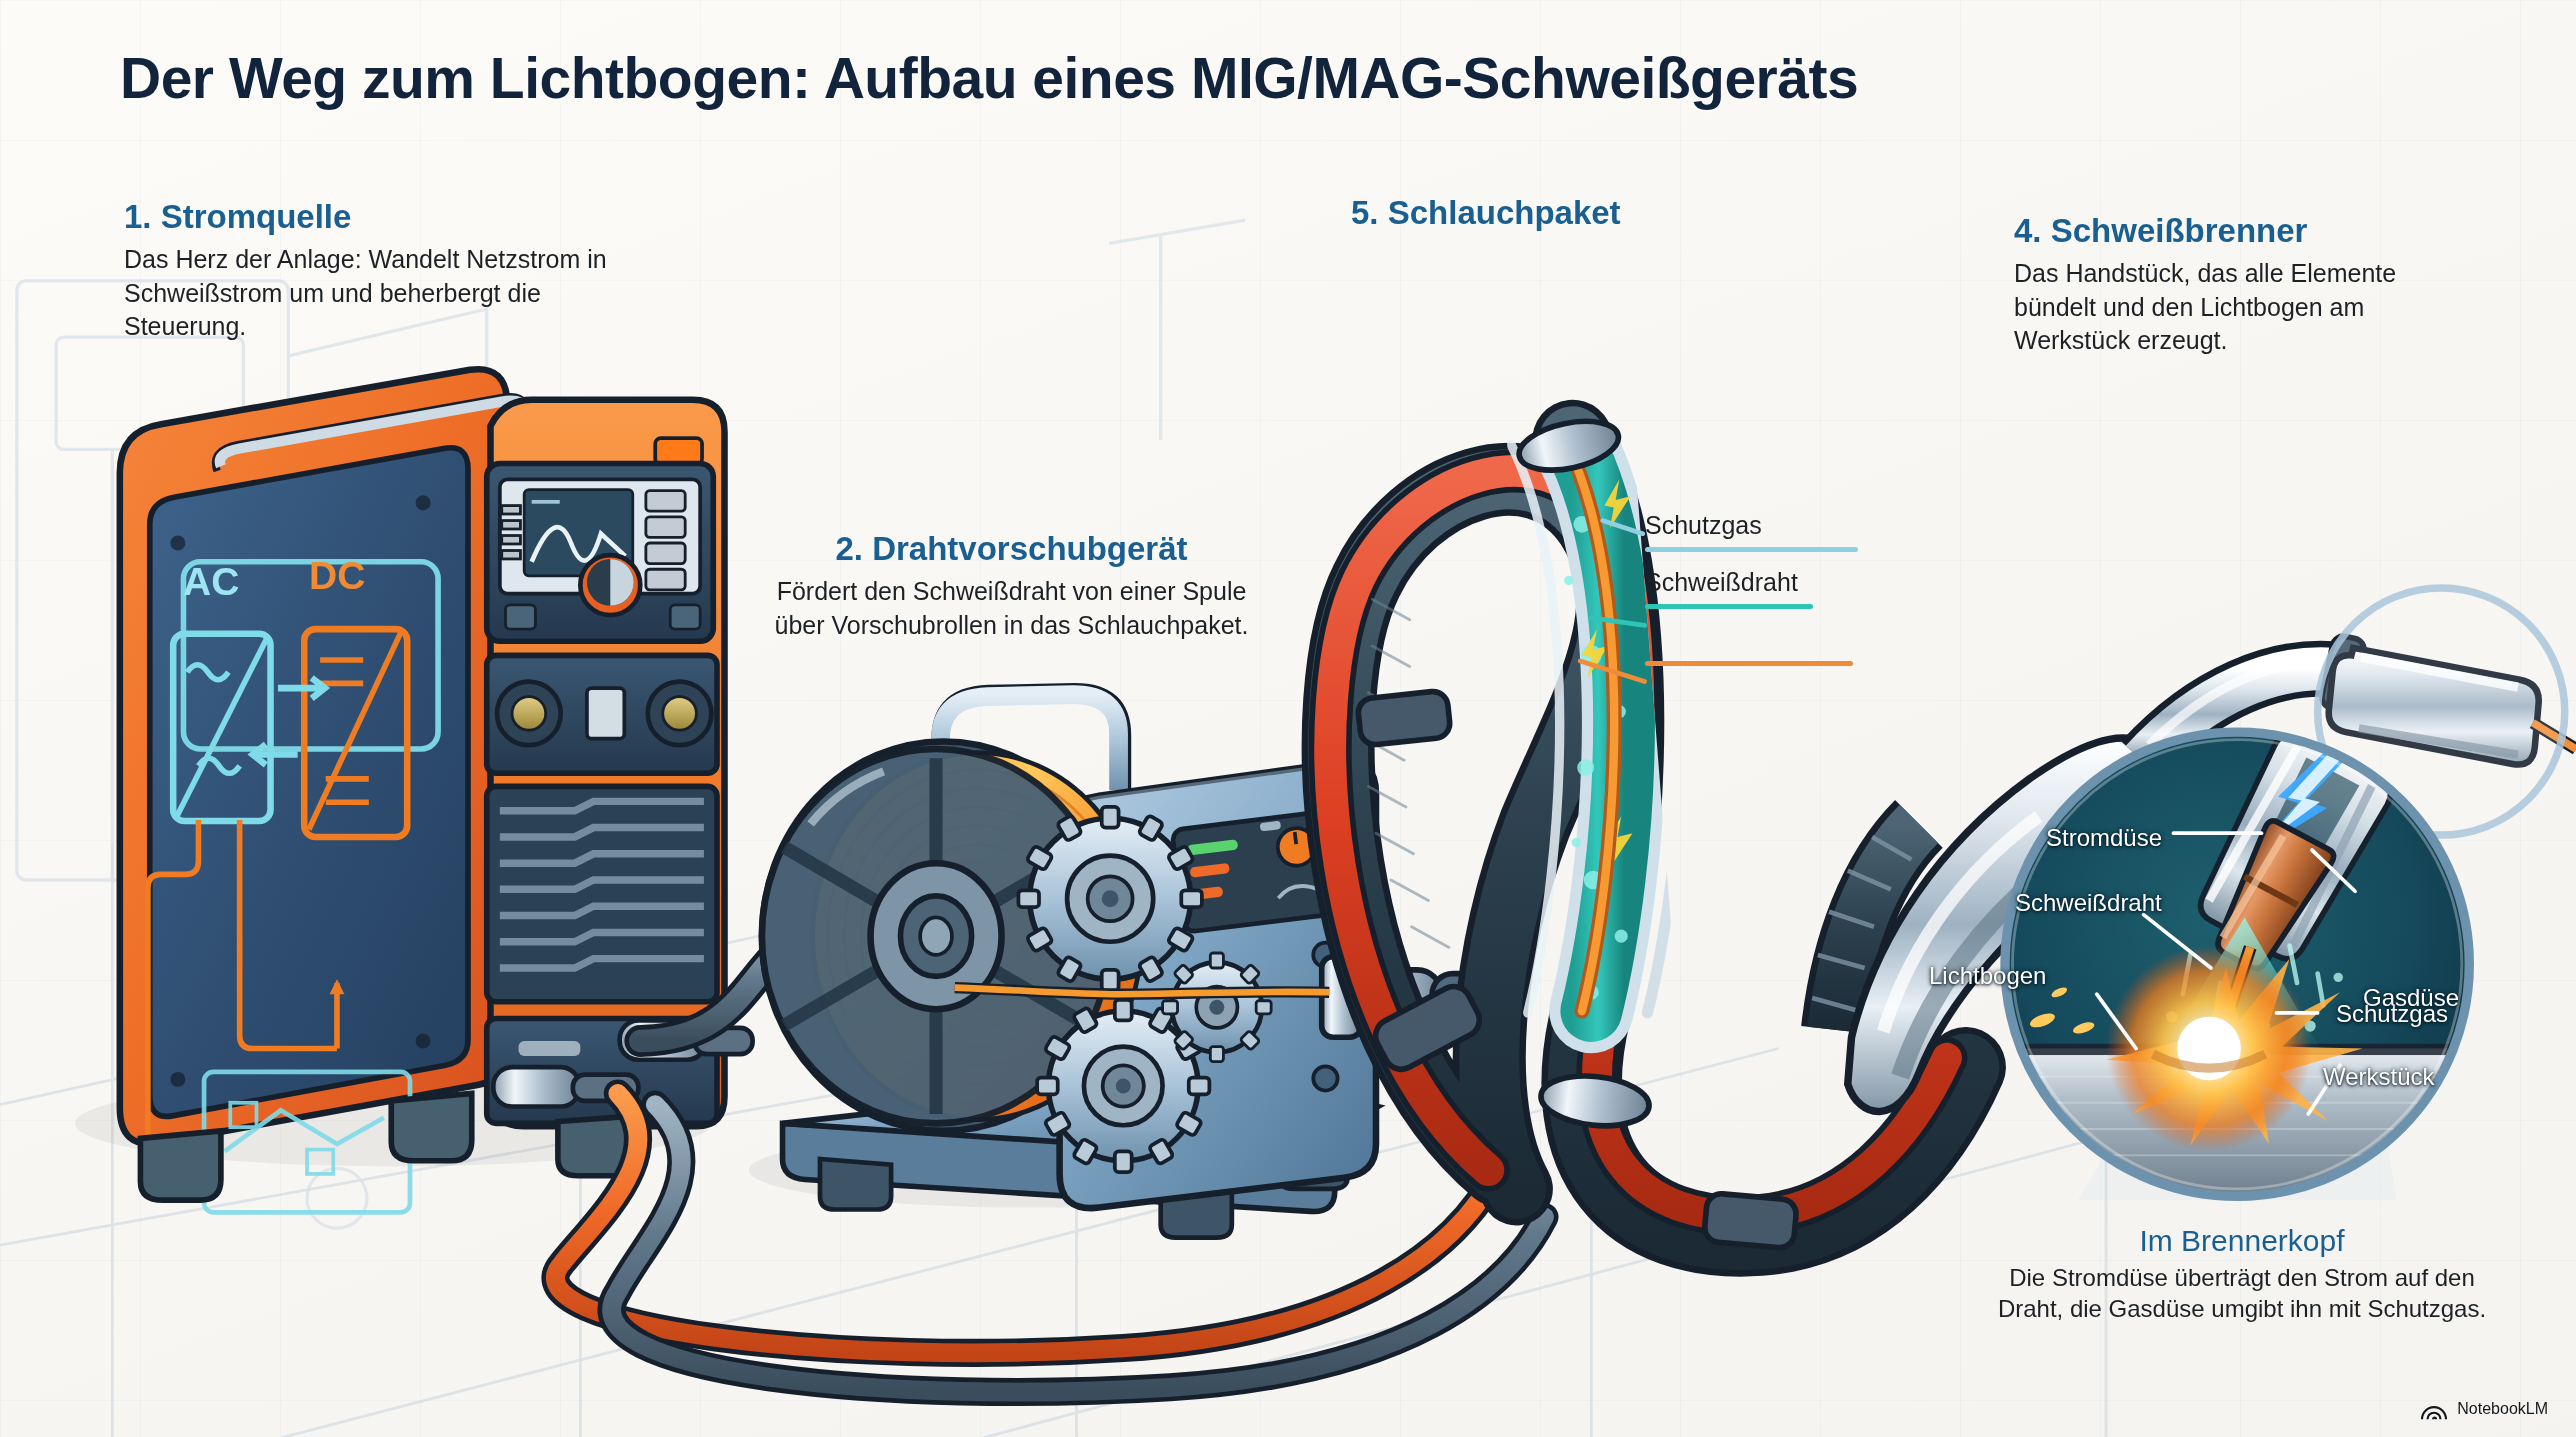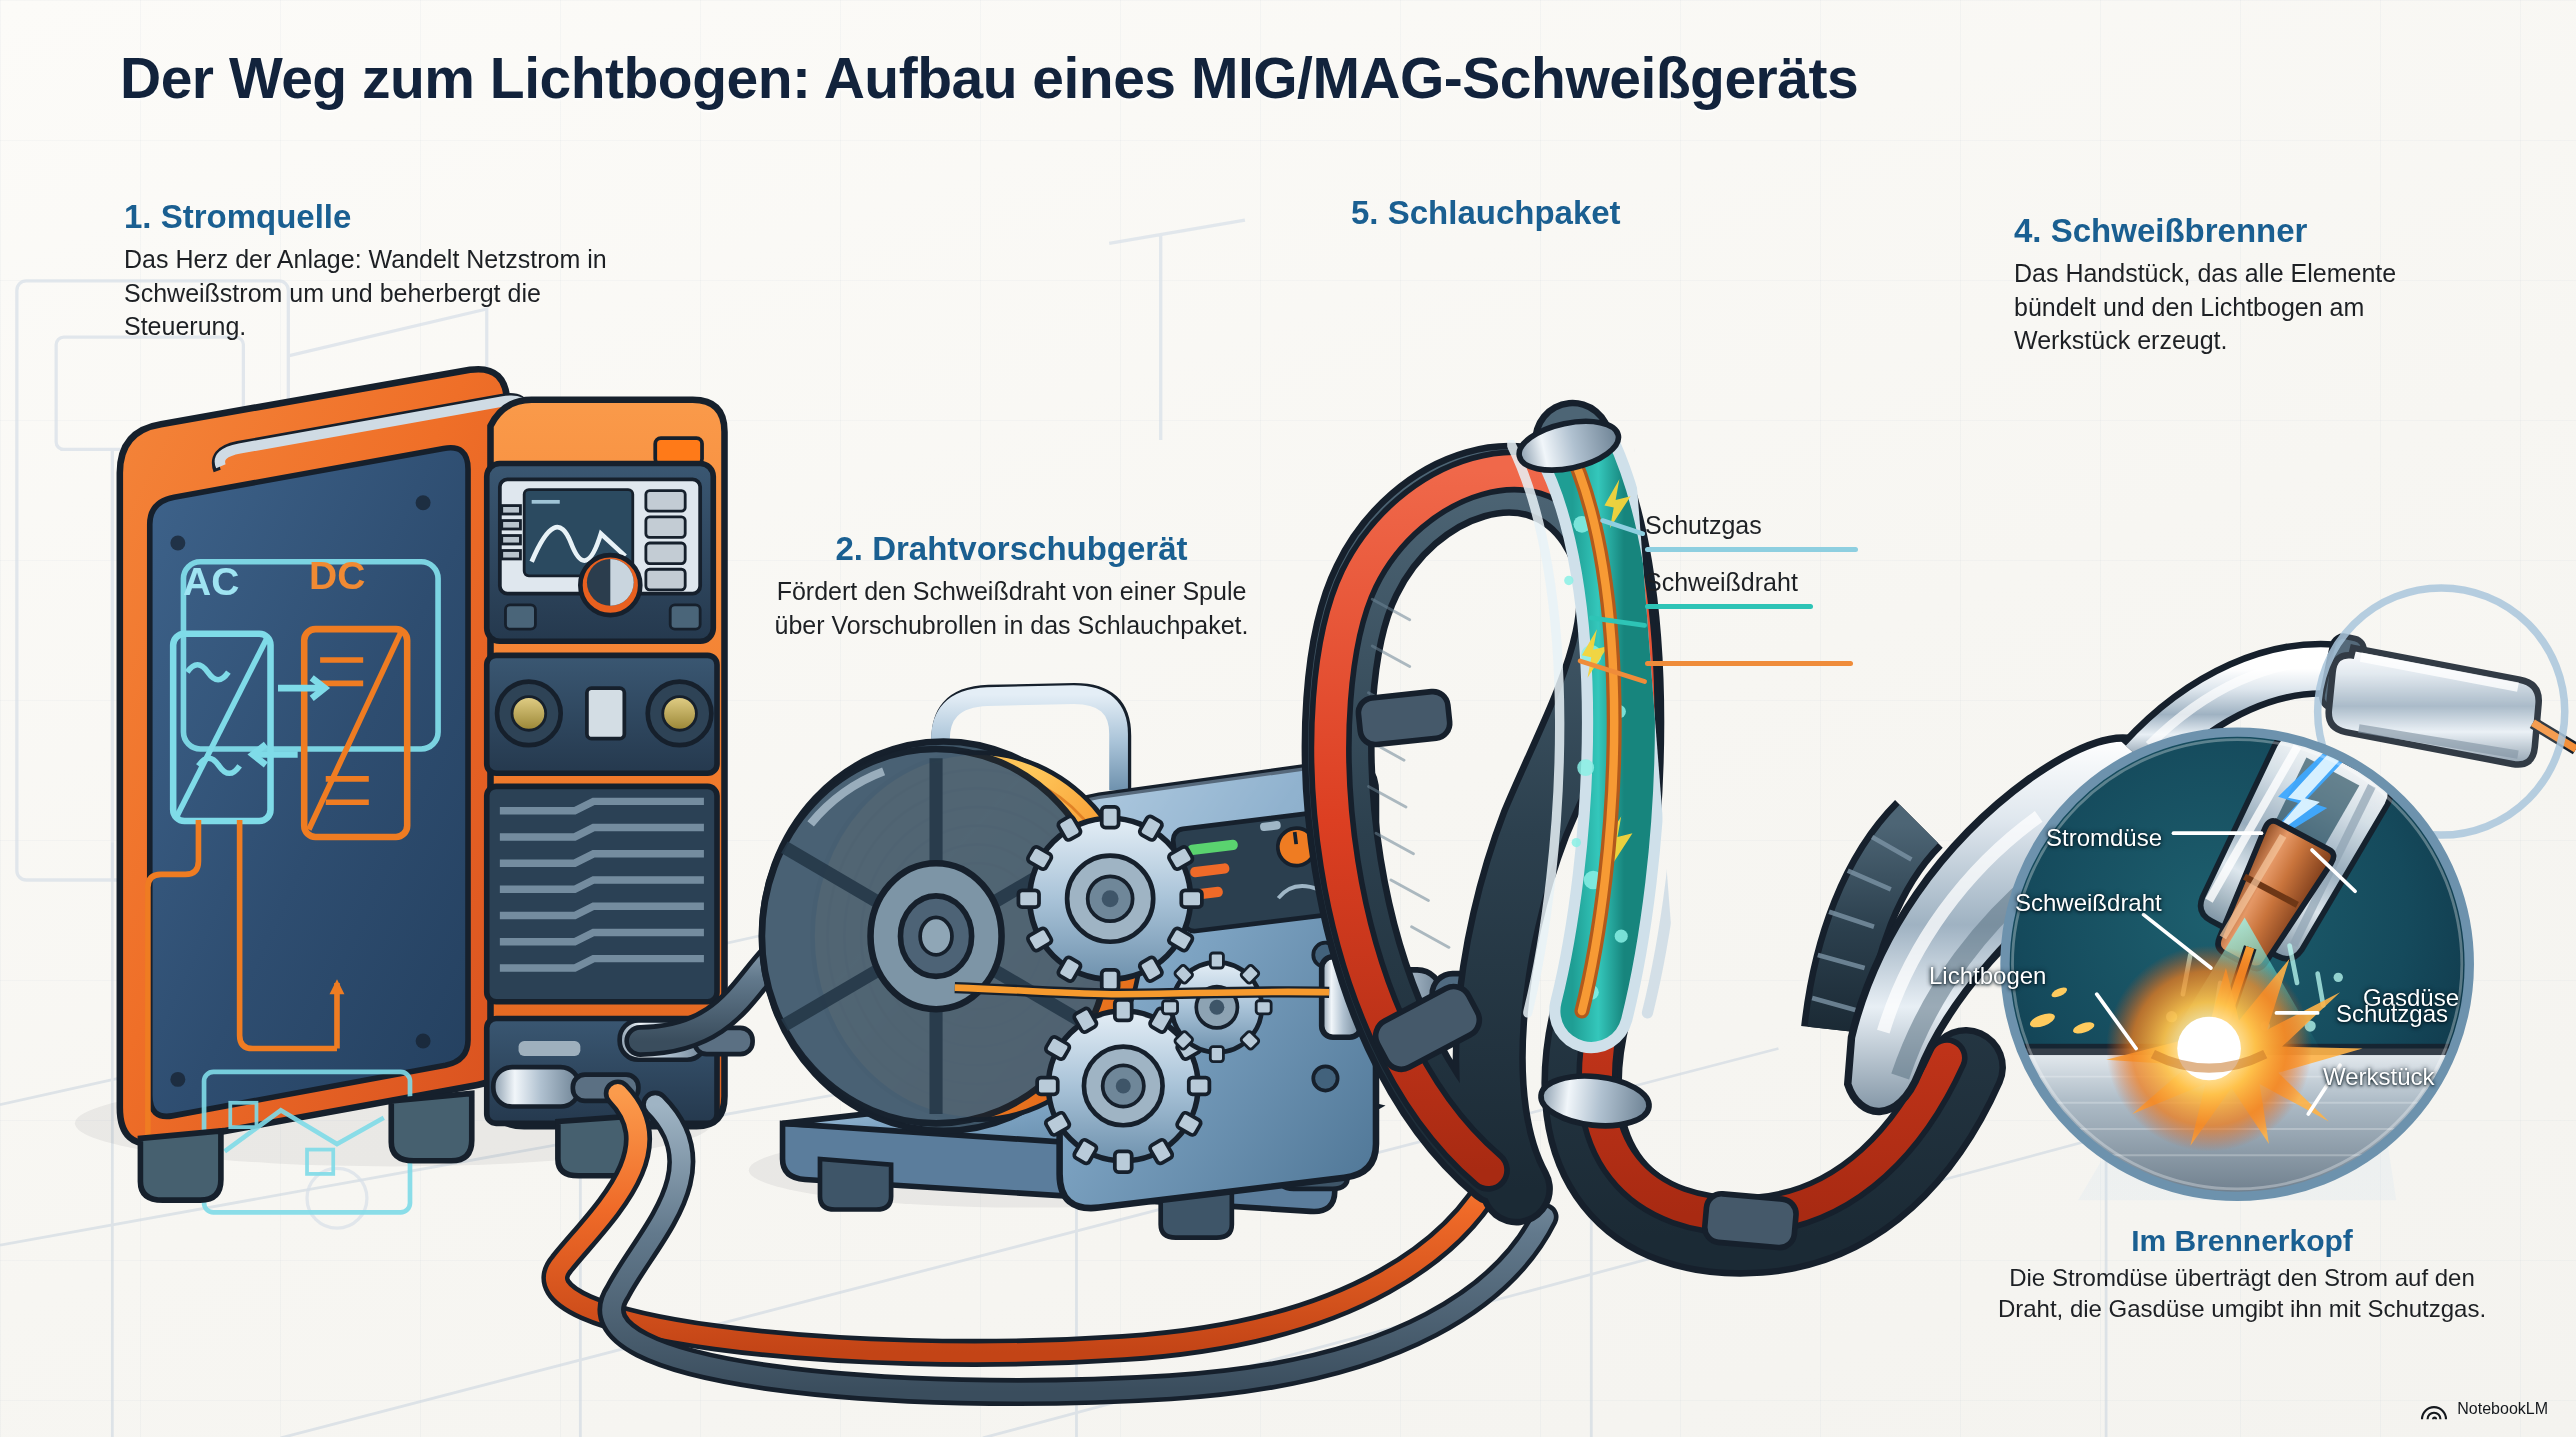--- a/index.html
+++ b/index.html
@@ -26,21 +26,21 @@
   }
   .sec { position:absolute; }
   .sec h2 { font-size:33px; font-weight:bold; color:#1a5f91; margin-bottom:7.5px; line-height:1.12; }
   .sec p  { font-size:25px; color:#1d2024; line-height:1.33; }
   .sec-1 { left:124px; top:199px; width:487px; }
   .sec-2 { left:768px; top:531px; width:487px; text-align:center; }
   .sec-3 { left:1351px; top:195px; width:440px; }
   .sec-4 { left:2014px; top:182px; width:468px;margin-top:31px; }
 
   .caption { position:absolute; left:1975px; top:1224px; width:534px; text-align:center; }
-  .caption h3 { font-size:30px; font-weight:bold; color:#1a5f91; margin-bottom:3.7px; }
+  .caption h3 { font-size:30px; font-weight:normal; color:#1a5f91; margin-bottom:3.7px; }
   .caption p { font-size:24px; color:#1d2024; line-height:1.3; }
 
   
   .hose-labels { position:absolute; left:1645px; top:511px; width:281px; }
   .hose-labels div { font-size:25px; color:#1d2024; height:57px; }
   .leader { position:absolute; height:4.7px; border-radius:2.8px; }
 
   
   .tl { position:absolute; color:#ffffff; font-size:24px;
         text-shadow: 0 0 5.6px rgba(0,20,30,.95), 0 0.9px 2.8px rgba(0,20,30,.9); white-space:nowrap; }

